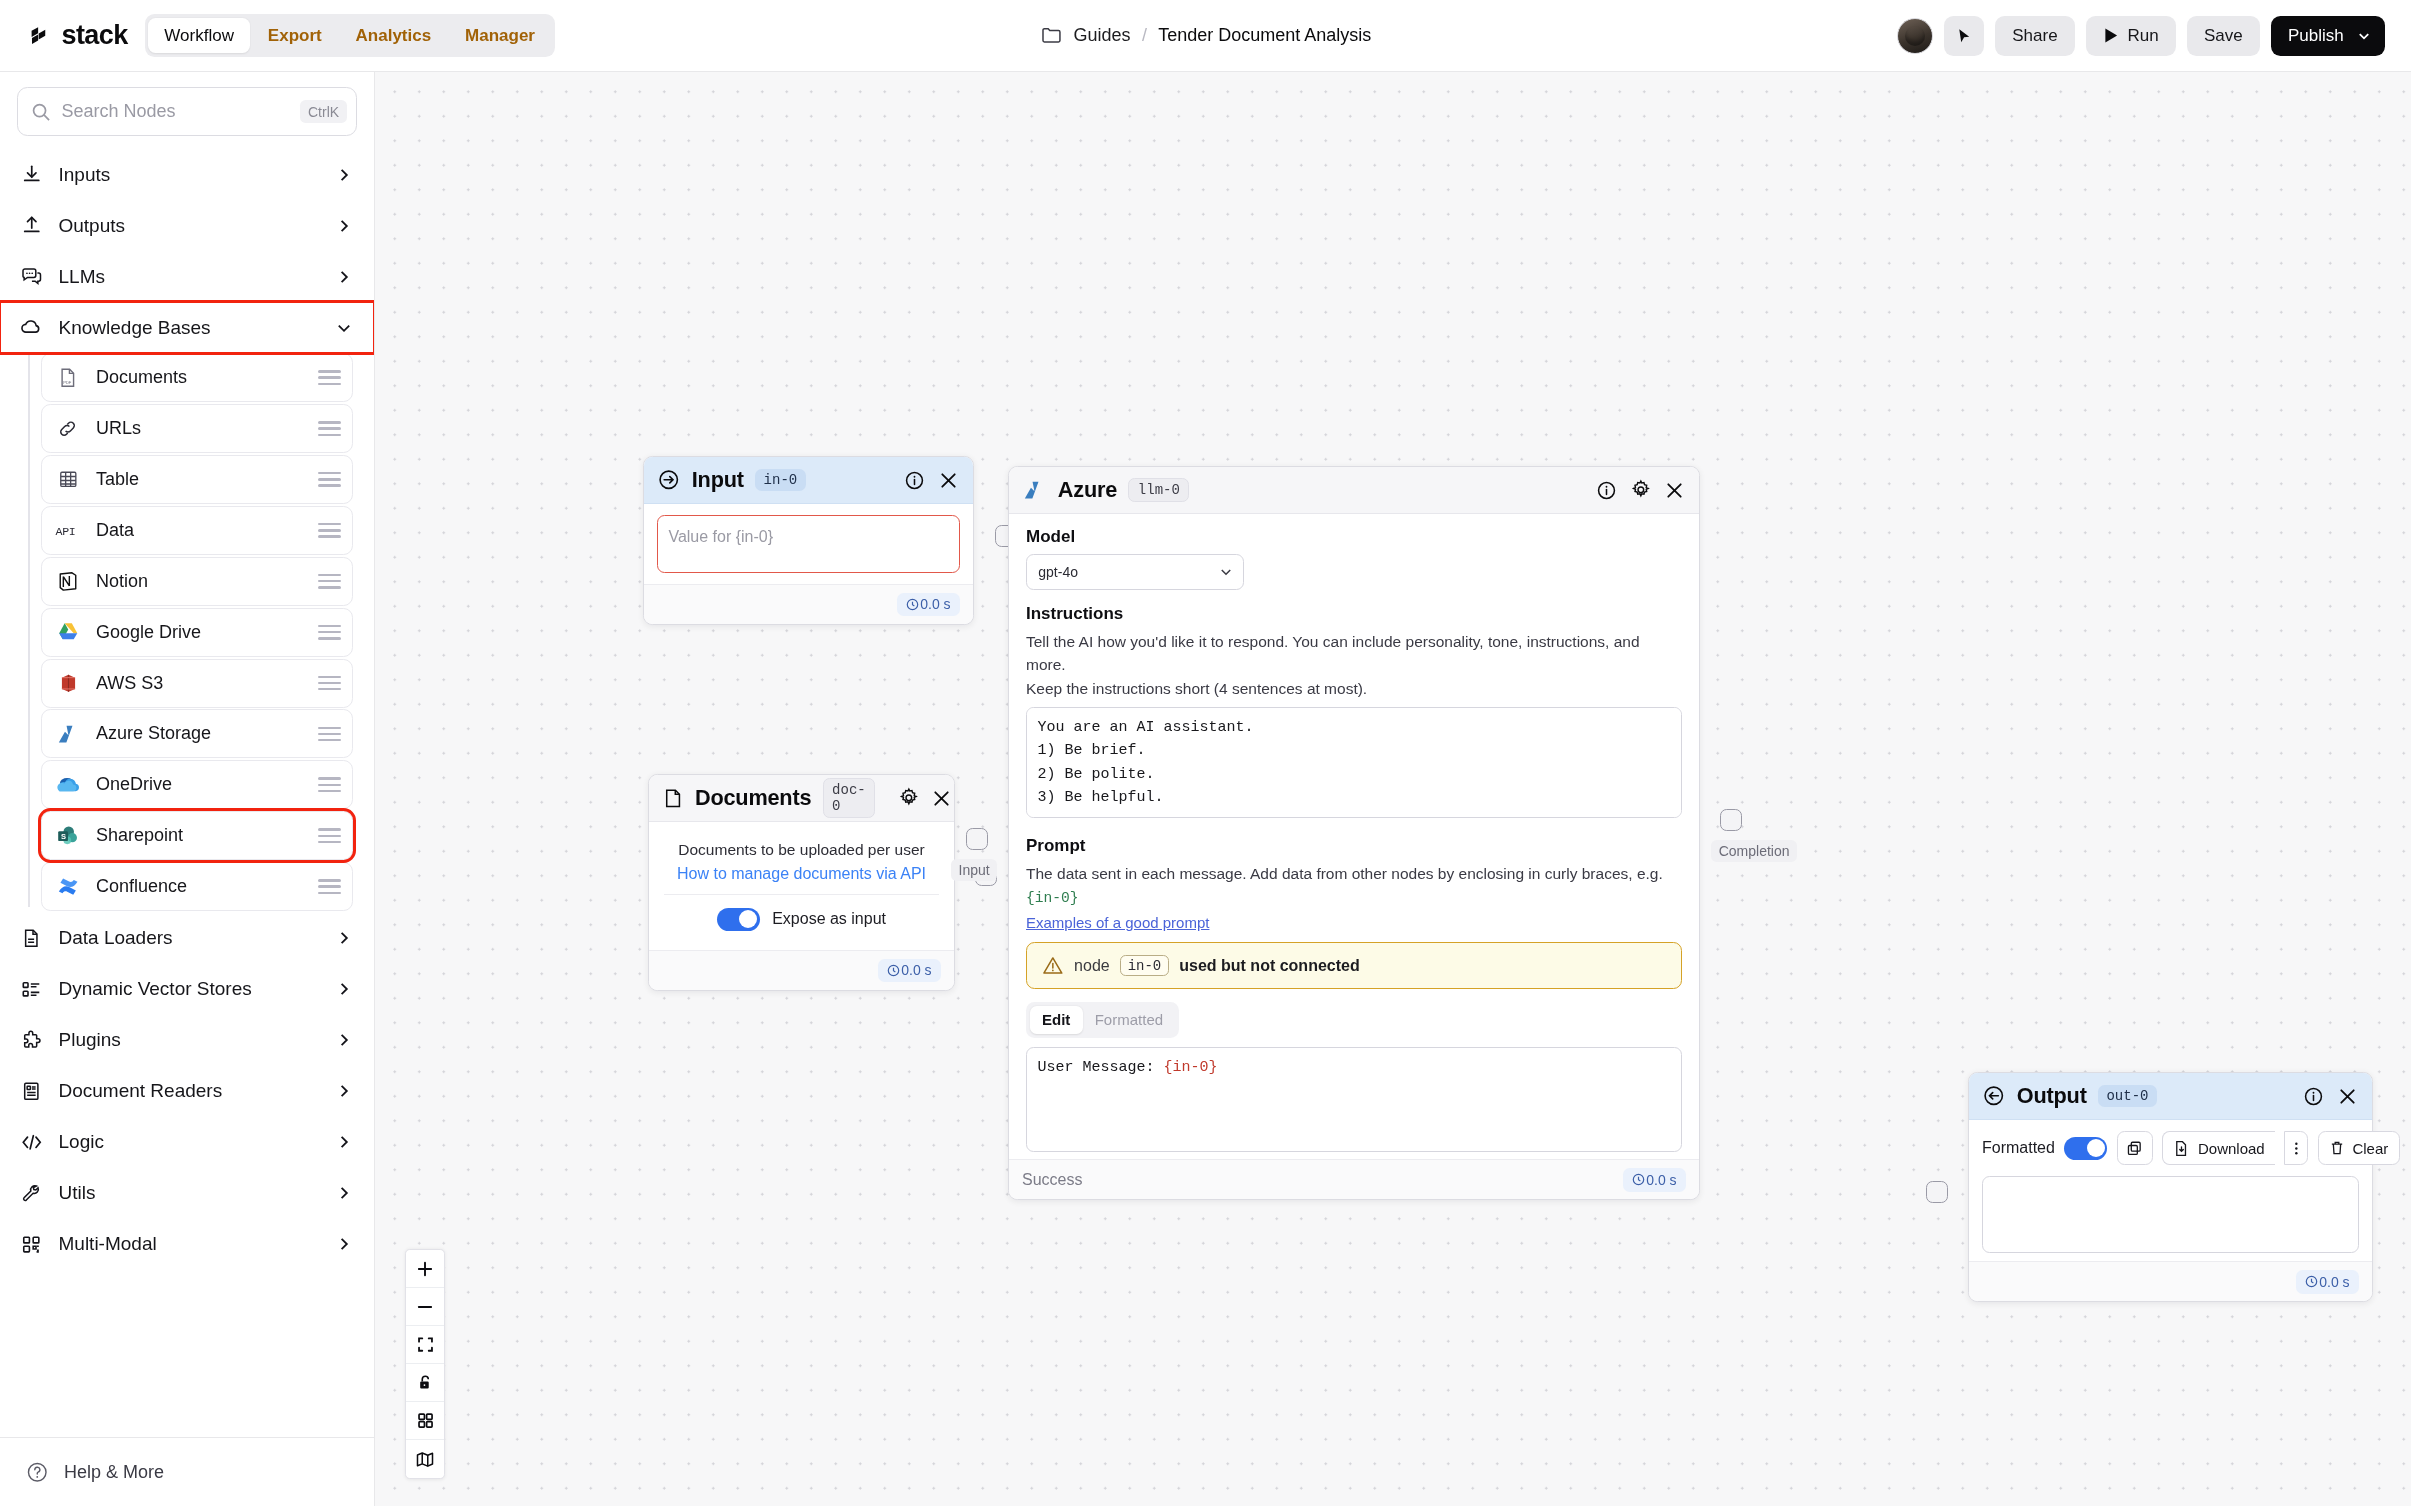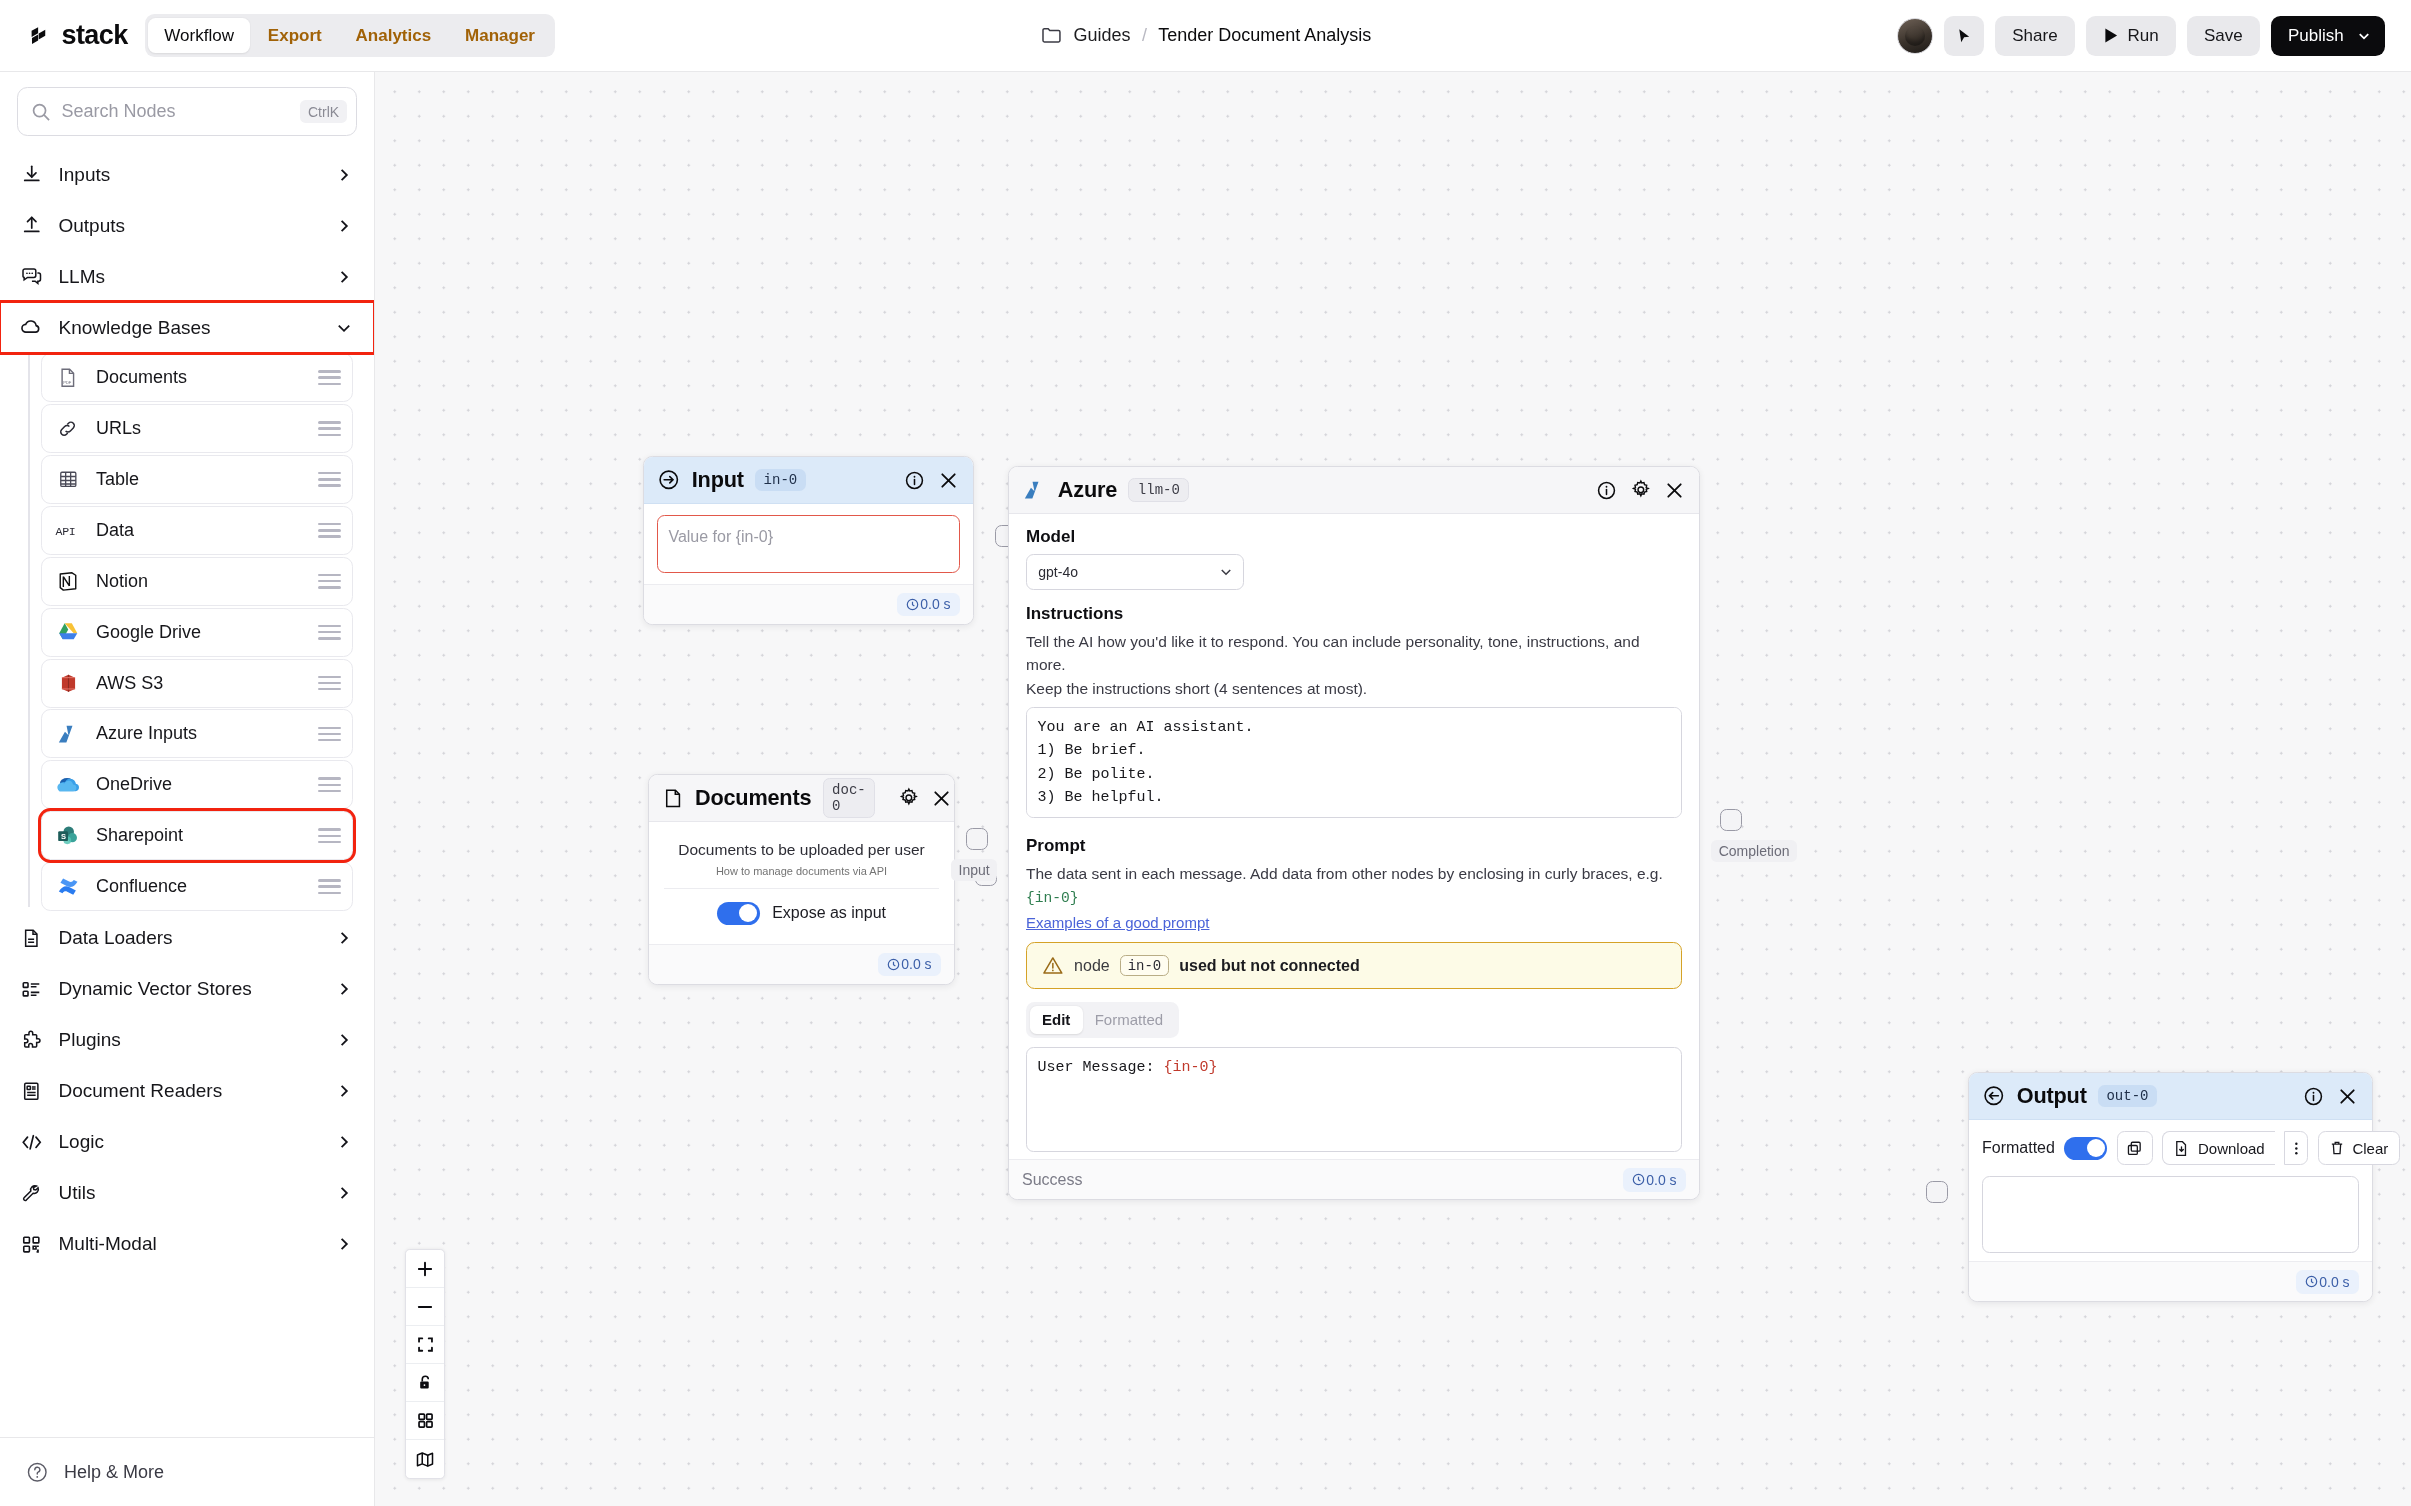--- a/index.html
+++ b/index.html
@@ -210,21 +210,21 @@
     border: 0.9px solid #b9ad86; border-radius: 5.6px; padding: 1.9px 6.6px; background: #fffdf0;
   }
   .warnbox .w3 { font-size: 16px; font-weight: 700; color: #1c1c20; }
 
   .seg { display: inline-flex; background: #f2f2f5; border-radius: 8.5px; padding: 3.8px; margin-top: 13px; }
   .seg .sgi { font-size: 15px; padding: 5.6px 12.2px; border-radius: 6.6px; color: #9d9da8; cursor: pointer; }
   .seg .sgi.on { background: #fff; color: #131318; font-weight: 600; box-shadow: 0 0.9px 1.9px rgba(0,0,0,.1); }
 
   .docs-center { text-align: center; padding: 5.6px 0 0 0; }
   .docs-note { font-size: 15.5px; color: #2d2d35; margin-bottom: 6.6px; }
-  .docs-link { font-size: 11px; color: #737373; cursor: pointer; }
+  .docs-link { font-size: 16px; color: #3b82f6; cursor: pointer; }
   .hr { height: 0.9px; background: #ececf0; margin: 10.4px 0; }
   .toggle-row { display: flex; align-items: center; justify-content: center; gap: 12.2px; padding: 2.8px 0 9.4px 0; }
   .switch {
     width: 43px; height: 23.5px; border-radius: 13px; background: #2f6fed;
     position: relative; cursor: pointer; flex: 0 0 43px;
   }
   .switch::after {
     content:""; position: absolute; right: 2.8px; top: 2.8px;
     width: 18px; height: 18px; border-radius: 50%; background: #fff;
   }
@@ -513,21 +513,21 @@
               </span>
           </div>
 
           <div class="sub-row">
             <span class="sub-icon">
               <svg width="24.5" height="22.6" viewBox="0 0 26 24">
                 <path d="M11.2 3 L17.5 3 L11 20.8 L3 20.8 L9.5 9.4 L13.2 13 Z" fill="#3a7ebf"></path>
                 <path d="M11.2 3 L7.2 13.5 L13 20.8 L3.2 20.8" fill="#2b6aa8" opacity="0.0"></path>
               </svg>
             </span>
-            <span class="slabel">Azure Inputs</span>
+            <span class="slabel">Azure Storage</span>
             <span class="grip">
                 <i></i>
                 <i></i>
                 <i></i>
               </span>
           </div>
 
           <div class="sub-row">
             <span class="sub-icon">
               <svg width="26" height="21" viewBox="0 0 28 22">

